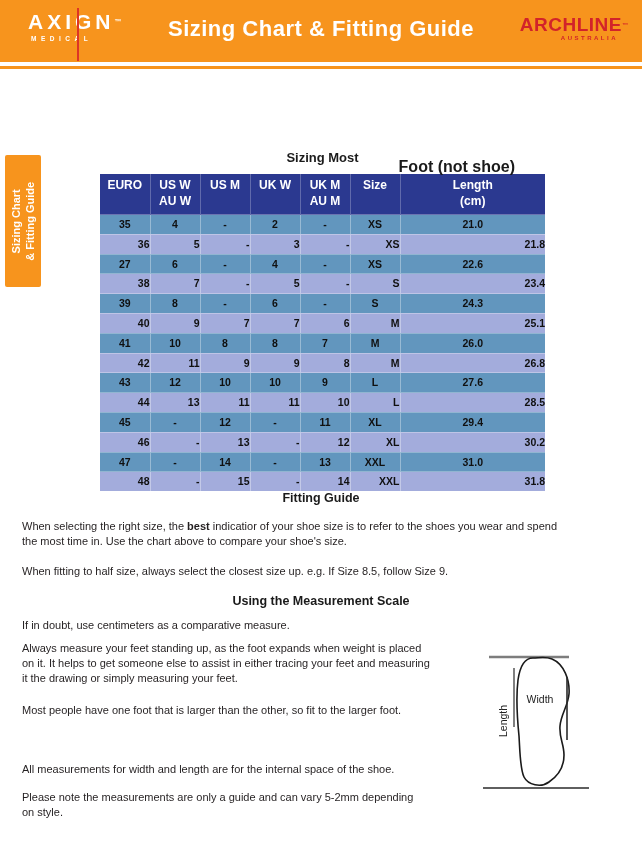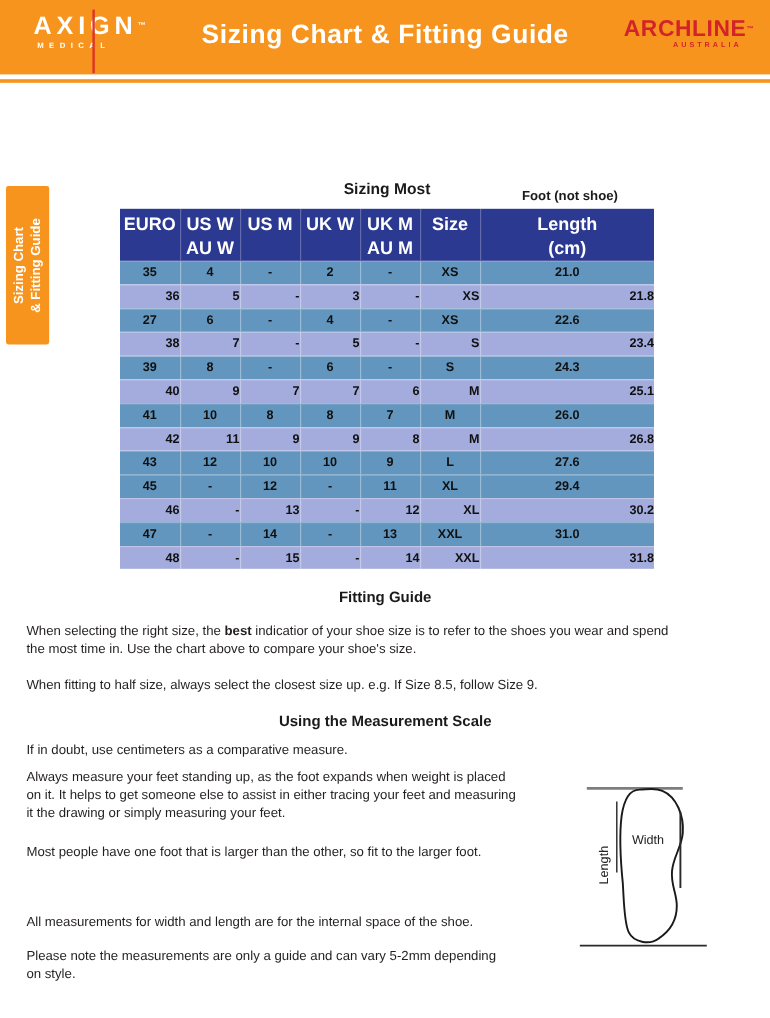--- a/index.html
+++ b/index.html
@@ -45,28 +45,28 @@
     transform:rotate(-90deg);white-space:pre;text-align:center;
     font-size:11px;font-weight:bold;color:#ffffff;line-height:1.3;
   }
   
   .table-section{position:absolute;left:100px;top:150px;width:445px;}
   .table-title{
     text-align:center;font-size:13px;font-weight:bold;line-height:16px;color:#1a1a1a;
   }
   .table-note{
     position:absolute;right:30px;top:8px;
-    font-size:11px;font-weight:bold;color:#1a1a1a;white-space:nowrap;
+    font-size:16px;font-weight:bold;color:#1a1a1a;white-space:nowrap;
   }
   table.sizing-table{
     margin-top:8px;border-collapse:collapse;table-layout:fixed;width:445px;
   }
   table.sizing-table th{
     background:var(--table-header-blue,#2B3990);color:#ffffff;
-    font-size:15px;font-weight:bold;white-space:pre-line;line-height:1.3;
+    font-size:12px;font-weight:bold;white-space:pre-line;line-height:1.3;
     height:36px;vertical-align:top;padding:4px 0 0 0;text-align:center;
     border-right:1px solid rgba(255,255,255,0.25);
   }
   table.sizing-table th:last-child{border-right:none;}
   table.sizing-table td{
     text-align:center;font-size:10.5px;font-weight:bold;color:#101010;
     height:18.8px;padding:0;line-height:18.8px;
     border-right:1px solid rgba(255,255,255,0.35);
     border-top:1px solid rgba(255,255,255,0.3);
   }
@@ -217,20 +217,29 @@
           </tr>
           <tr class="row-dark">
             <td>43</td>
             <td>12</td>
             <td>10</td>
             <td>10</td>
             <td>9</td>
             <td>L</td>
             <td>27.6</td>
           </tr>
+          <tr class="row-light">
+            <td>44</td>
+            <td>13</td>
+            <td>11</td>
+            <td>11</td>
+            <td>10</td>
+            <td>L</td>
+            <td>28.5</td>
+          </tr>
           <tr class="row-dark">
             <td>45</td>
             <td>-</td>
             <td>12</td>
             <td>-</td>
             <td>11</td>
             <td>XL</td>
             <td>29.4</td>
           </tr>
           <tr class="row-light">

